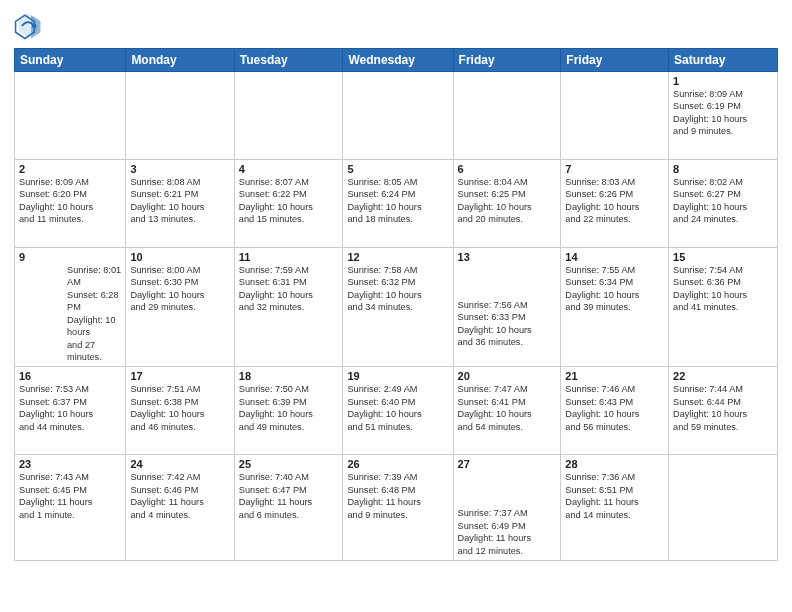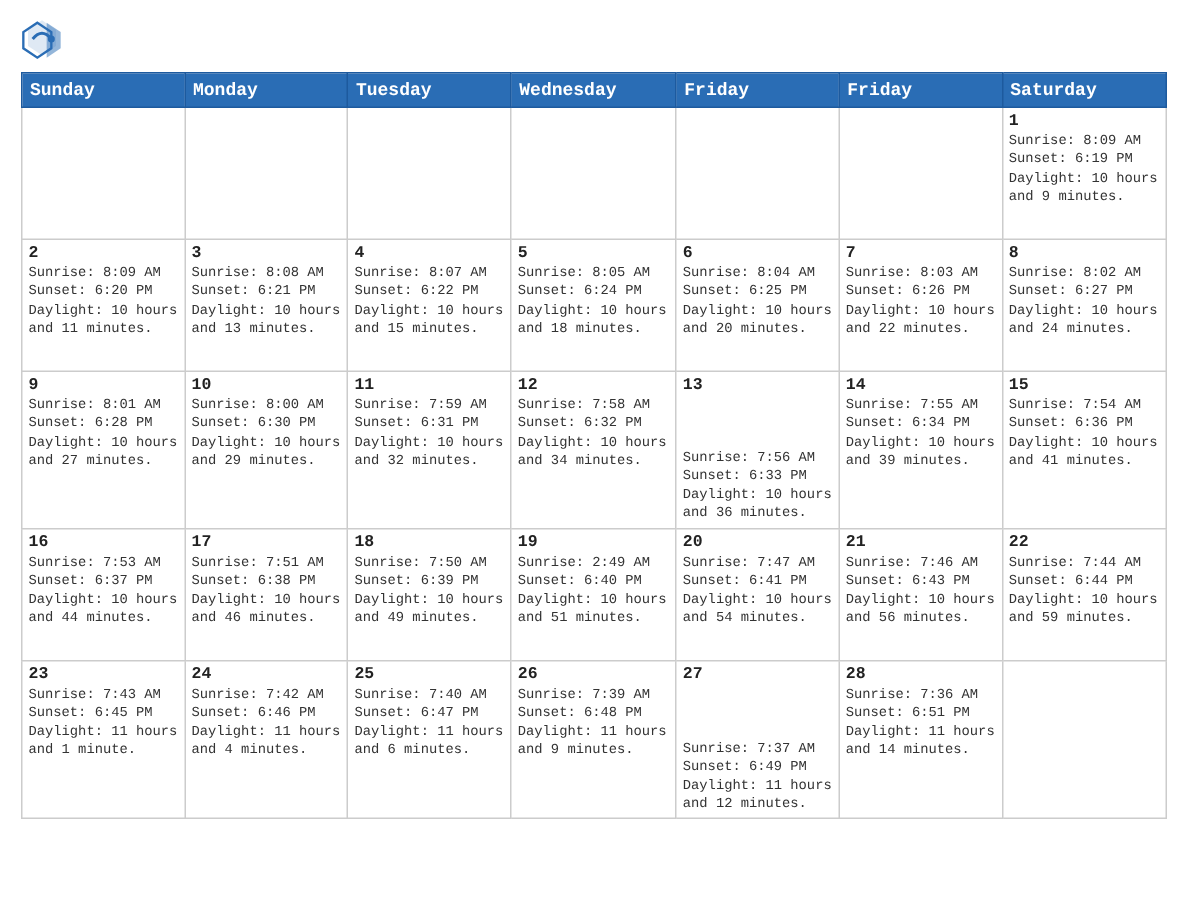--- a/index.html
+++ b/index.html
@@ -48,21 +48,20 @@
       line-height: 1.1;
     }
     .location {
       font-size: 13px;
       color: #444;
     }
     .calendar {
       width: 100%;
       border-collapse: collapse;
       border: 1px solid #ccc;
-      font-family: Liberation Mono, monospace;
     }
     .calendar th {
       background: #2a6db5;
       color: #fff;
       font-size: 12px;
       font-weight: bold;
       padding: 4px 5px;
       text-align: left;
       border: 1px solid #1d5a9e;
     }
@@ -189,21 +188,21 @@
             <span class="day-num">8</span>
             <div class="day-info" style="white-space: pre-line;">Sunrise: 8:02 AM
 Sunset: 6:27 PM
 Daylight: 10 hours
 and 24 minutes.</div>
           </td>
         </tr>
         <tr>
           <td>
             <span class="day-num">9</span>
-            <div class="day-info" style="white-space: pre-line;">Sunrise: 8:01 AM
+            <div class="day-info" style="white-space: pre-line; margin-left: 48px;">Sunrise: 8:01 AM
 Sunset: 6:28 PM
 Daylight: 10 hours
 and 27 minutes.</div>
           </td>
           <td>
             <span class="day-num">10</span>
             <div class="day-info" style="white-space: pre-line;">Sunrise: 8:00 AM
 Sunset: 6:30 PM
 Daylight: 10 hours
 and 29 minutes.</div>

